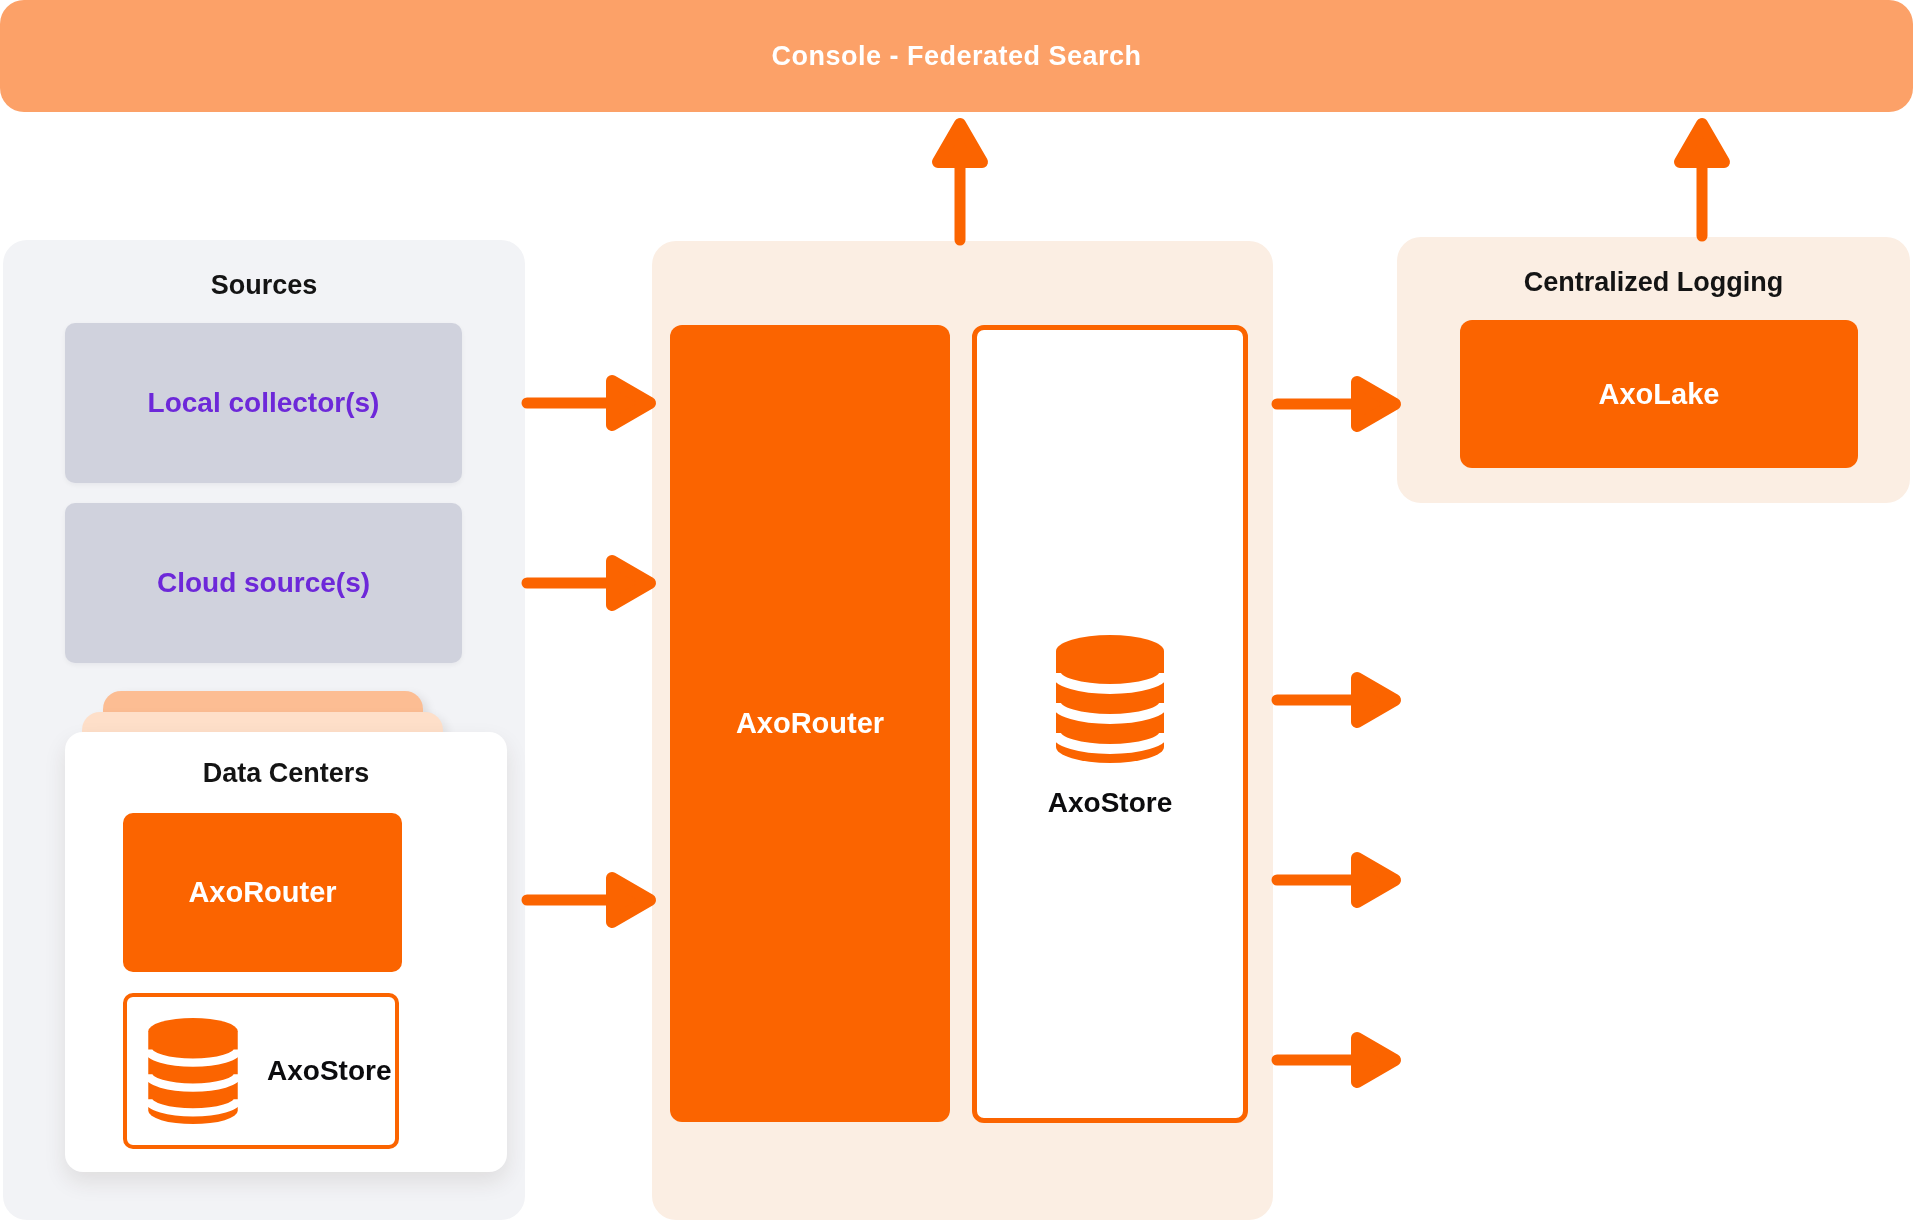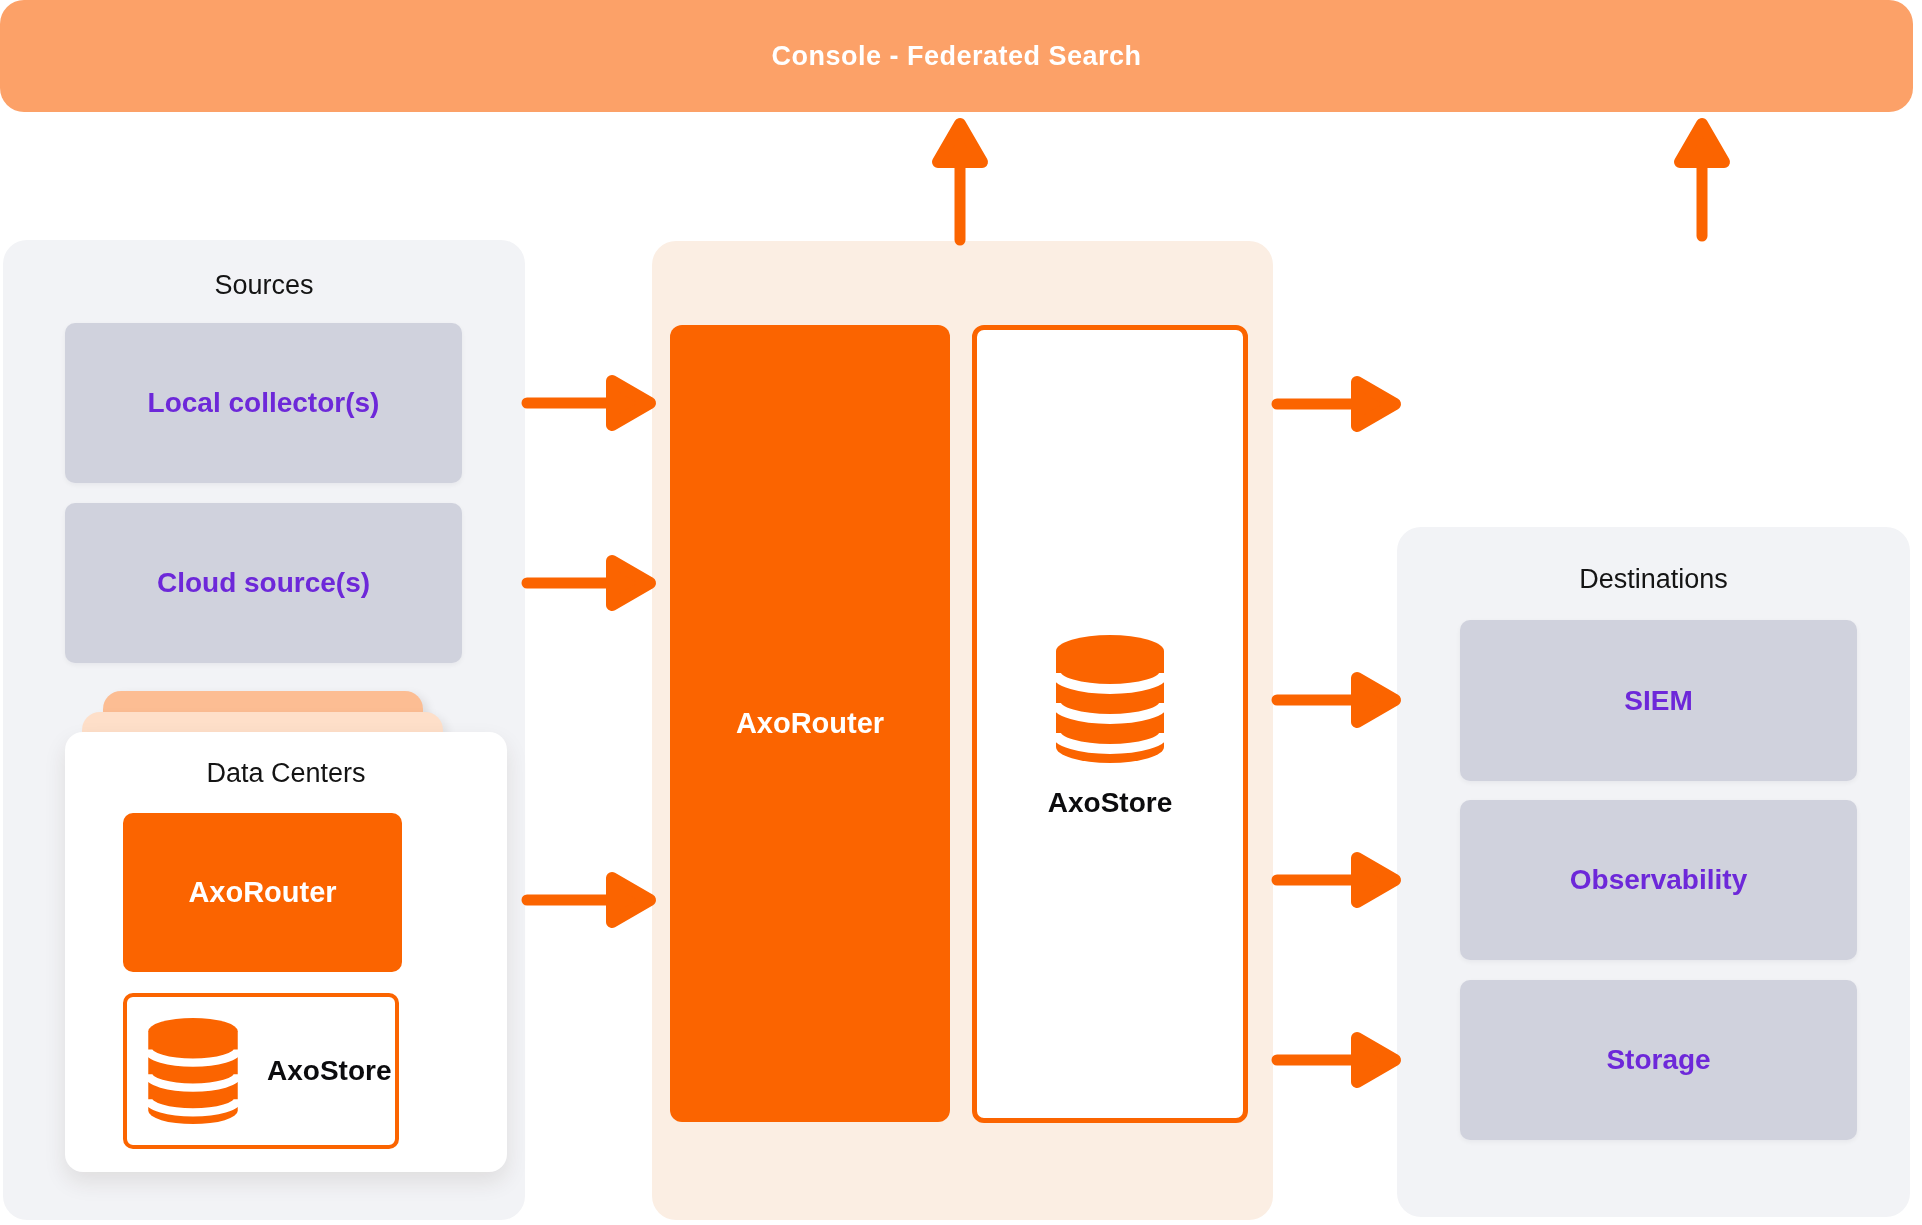--- a/index.html
+++ b/index.html
@@ -33,21 +33,21 @@
     display:flex;align-items:center;justify-content:center;
   }
   .banner span{
     color:var(--white);font-size:27px;font-weight:700;letter-spacing:.5px;
   }
   
   .panel{position:absolute;border-radius:24px;}
   .panel-title{
     position:absolute;left:0;width:100%;
     text-align:center;color:var(--text-dark);
-    font-size:27px;font-weight:400;line-height:38px;
+    font-size:27px;font-weight:700;line-height:38px;
   }
   .gray-box{
     position:absolute;background:var(--box-gray);border-radius:10px;
     display:flex;align-items:center;justify-content:center;
     box-shadow:0 2px 5px rgba(20,20,40,.05);
   }
   .gray-box span{color:#6d28d9;font-size:28px;font-weight:700;}
   .orange-box{
     position:absolute;background:var(--orange);border-radius:12px;
     display:flex;align-items:center;justify-content:center;
@@ -160,34 +160,27 @@
     </div>
 
     <div class="pl-store">
       <svg class="db-icon" viewBox="0 0 120 140" fill="#FB6400">
         <use href="#db-icon"></use>
       </svg>
       <span>AxoStore</span>
     </div>
   </section>
 
-
-  <section class="panel destinations">
-    <div class="panel-title">Destinations</div>
-
-    <div class="gray-box box-siem">
-      <span>SIEM</span>
-    </div>
-    <div class="gray-box box-obs">
-      <span>Observability</span>
-    </div>
-    <div class="gray-box box-storage">
-      <span>Storage</span>
+  <section class="panel logging">
+    <div class="panel-title">Centralized Logging</div>
+    <div class="orange-box box-axolake">
+      <span>AxoLake</span>
     </div>
   </section>
+
 
   <svg class="arrows" viewBox="0 0 1922 1225">
 
     <g>
       <line x1="527" y1="403" x2="615" y2="403"></line>
       <path class="head" d="M612 381 L650 403 L612 425 Z"></path>
     </g>
     <g>
       <line x1="527" y1="583" x2="615" y2="583"></line>
       <path class="head" d="M612 561 L650 583 L612 605 Z"></path>

